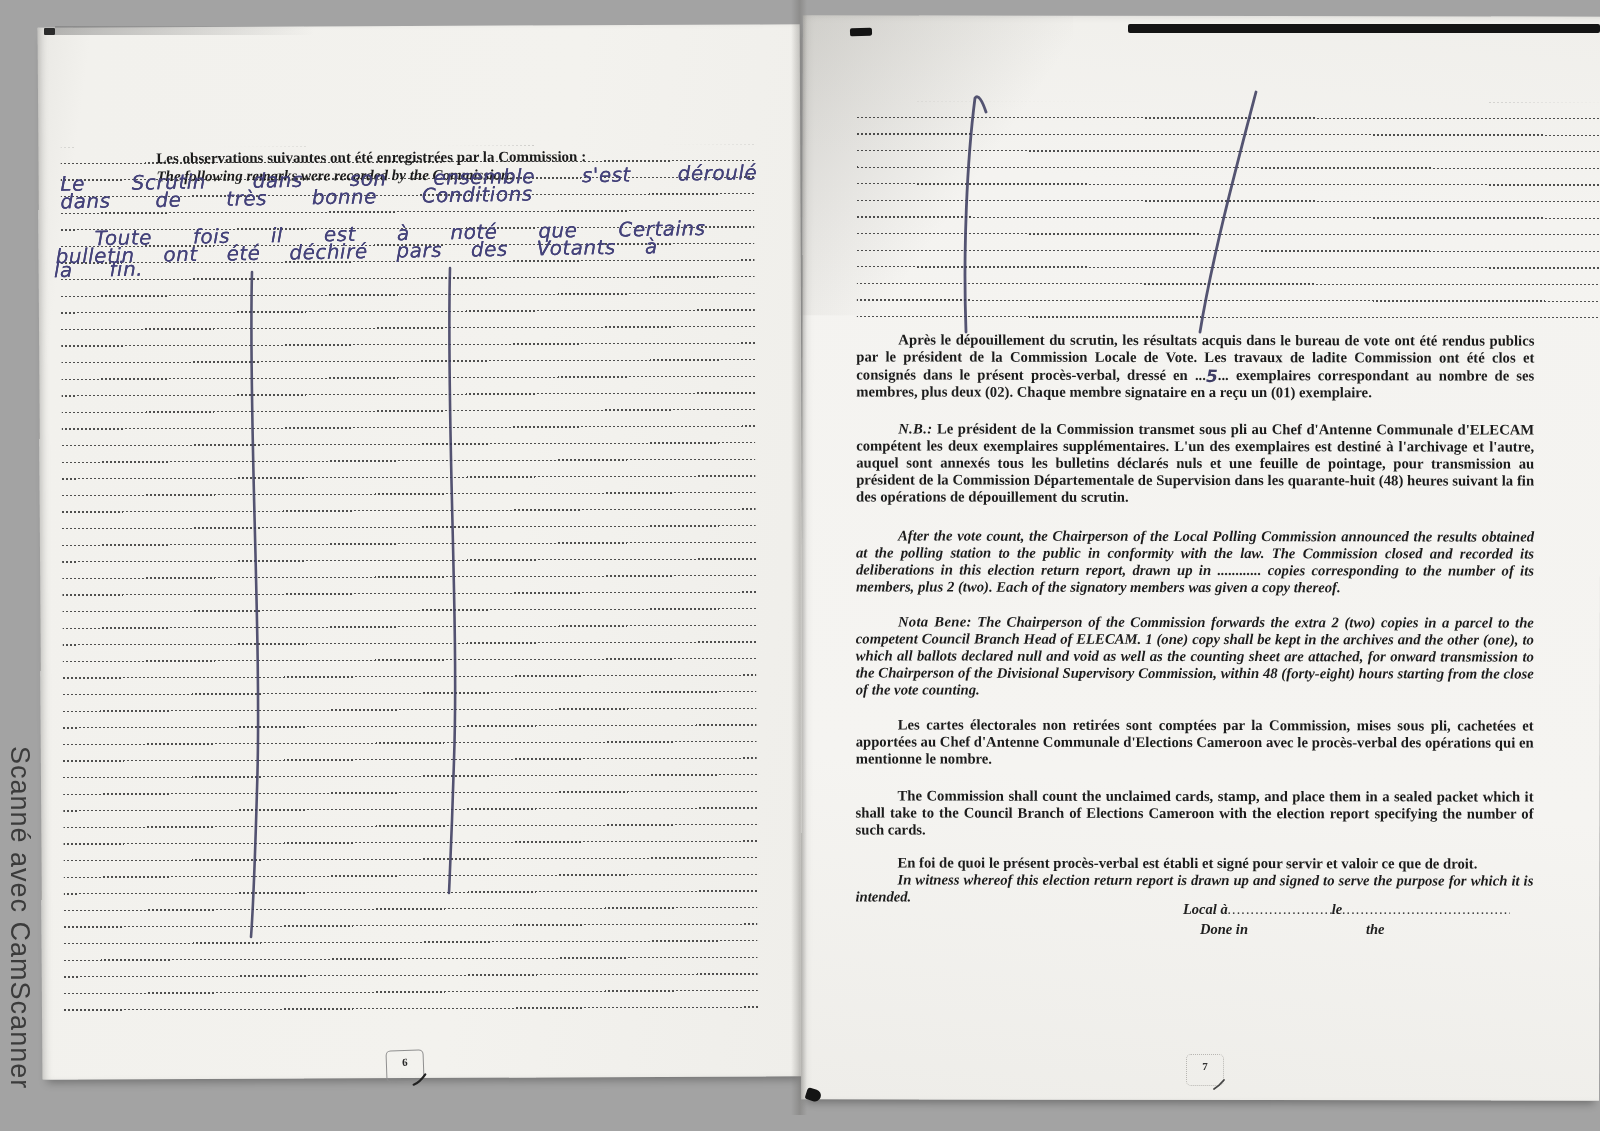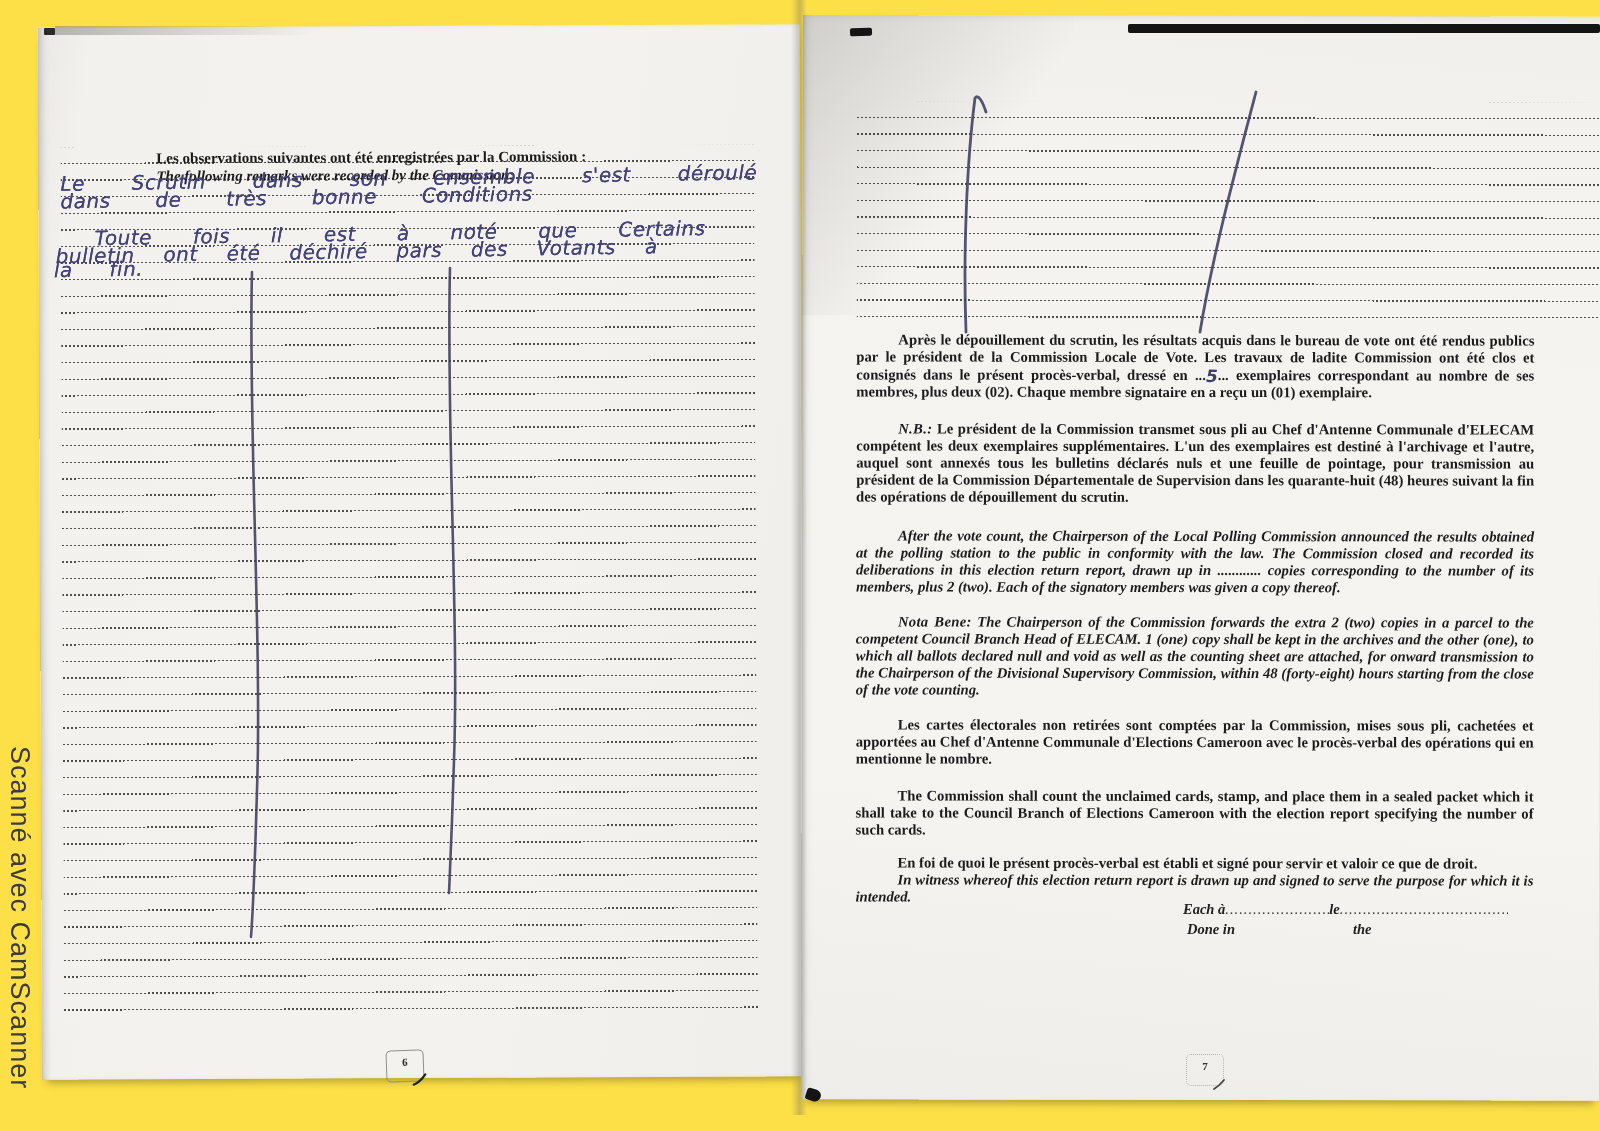--- a/index.html
+++ b/index.html
@@ -1,18 +1,18 @@
 <!DOCTYPE html>
 <html><head>
 <meta charset="utf-8">
 <style>
   html,body{margin:0;padding:0;background:#ffffff;}
   #canvas{
     position:relative;width:1600px;height:1131px;overflow:hidden;
-    background:#fde047;
+    background:#a3a3a3;
     font-family:"Liberation Serif", serif;
   }
   
   .page{position:absolute;background:#f2f1ed;}
   #left-page{
     left:40px;top:26px;width:762px;height:1052px;
     transform:rotate(-0.25deg);
     background:linear-gradient(98deg,#e9e8e4 0%,#f2f1ed 6%,#f3f2ee 60%,#efeeea 100%);
     box-shadow:inset 7px 0 10px -6px rgba(0,0,0,.28), 0 8px 9px -5px rgba(0,0,0,.30);
   }
@@ -58,21 +58,21 @@
         font-size:17px;position:relative;top:2px;}
   
   #fait-block{
     position:absolute;left:1183px;top:901px;width:340px;
     font-size:14.5px;font-style:italic;font-weight:700;color:#202020;line-height:17px;
   }
   #fait-row{display:flex;align-items:baseline;white-space:nowrap;}
   .dots{overflow:hidden;letter-spacing:1px;color:#3a3a3a;font-weight:400;}
   .dots1{width:104px;} .dots2{width:168px;}
   #done-row{display:flex;margin-top:3px;}
-  #done-in{margin-left:4px;} #the-lbl{margin-left:118px;}
+  #done-in{margin-left:17px;} #the-lbl{margin-left:118px;}
   
   .hand{
     position:absolute;font-family:"DejaVu Sans",sans-serif;font-style:italic;
     color:#44427a;font-size:20px;letter-spacing:.5px;word-spacing:30px;
     transform:rotate(-0.7deg);white-space:nowrap;
     text-shadow:0 0 .5px #44427a;
   }
   #hand-1{left:62px;top:166px;word-spacing:40px;}
   #hand-2{left:62px;top:185px;word-spacing:38px;}
   #hand-3{left:96px;top:221px;word-spacing:34px;}
@@ -140,21 +140,21 @@
       <p class="en m18"><b class="lbl">Nota Bene:</b><span> The Chairperson of the Commission forwards the extra 2 (two) copies in a parcel to the competent Council Branch Head of ELECAM. 1 (one) copy shall be kept in the archives and the other (one), to which all ballots declared null and void as well as the counting sheet are attached, for onward transmission to the Chairperson of the Divisional Supervisory Commission, within 48 (forty-eight) hours starting from the close of the vote counting.</span></p>
       <p class="fr m20">Les cartes électorales non retirées sont comptées par la Commission, mises sous pli, cachetées et apportées au Chef d'Antenne Communale d'Elections Cameroon avec le procès-verbal des opérations qui en mentionne le nombre.</p>
       <p class="fr m16">The Commission shall count the unclaimed cards, stamp, and place them in a sealed packet which it shall take to the Council Branch of Elections Cameroon with the election report specifying the number of such cards.</p>
       <p class="fr" style="margin-bottom:0;">En foi de quoi le présent procès-verbal est établi et signé pour servir et valoir ce que de droit.</p>
       <p class="en" style="margin-bottom:0;">In witness whereof this election return report is drawn up and signed to serve the purpose for which it is intended.</p>
     </div>
   </div>
 
   <div id="fait-block">
     <div id="fait-row">
-      <span>Each à</span>
+      <span>Local à</span>
       <span class="dots dots1">..............................................</span>
       <span>le</span>
       <span class="dots dots2">......................................................................</span>
     </div>
     <div id="done-row">
       <span id="done-in">Done in</span>
       <span id="the-lbl">the</span>
     </div>
   </div>
 

